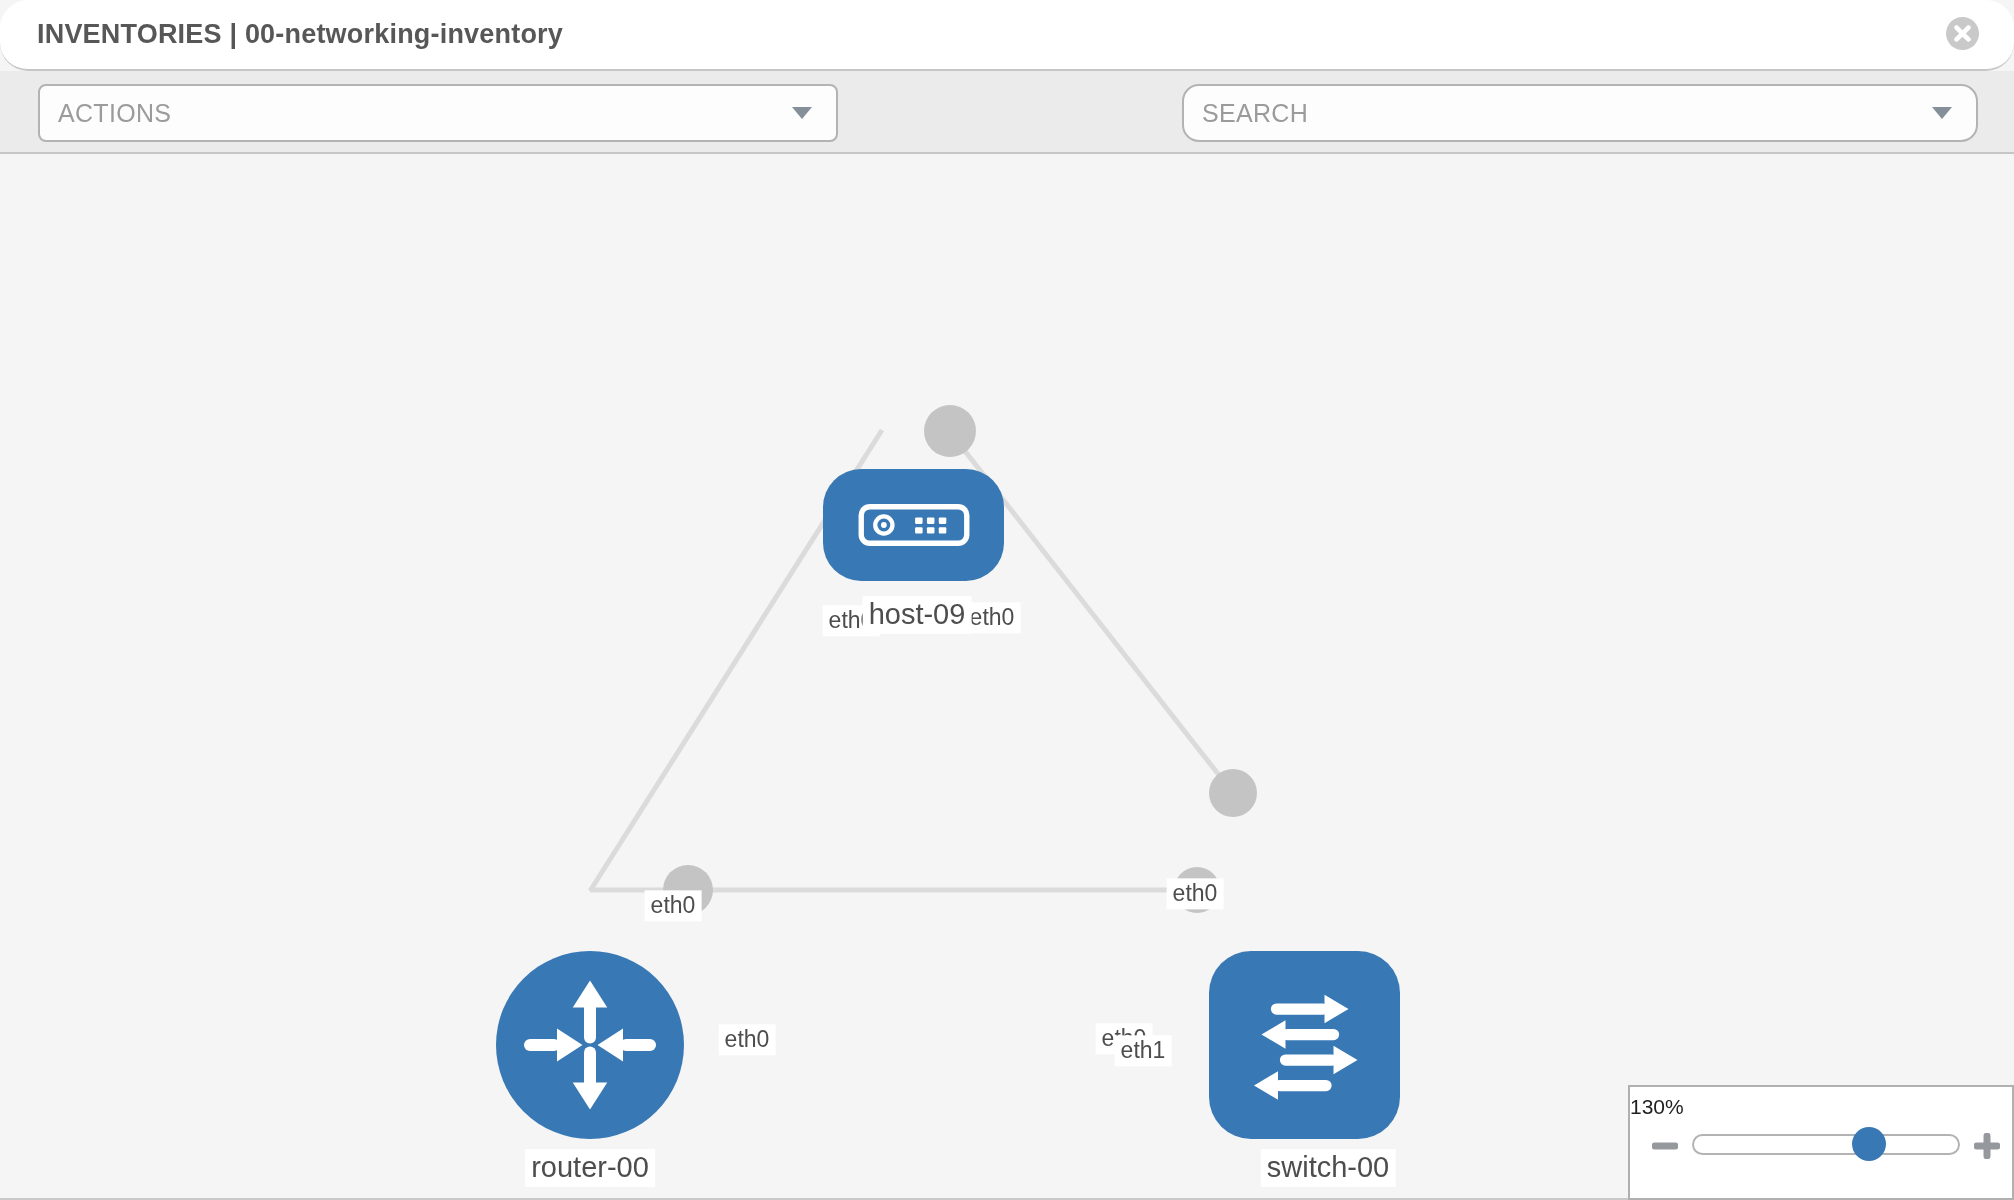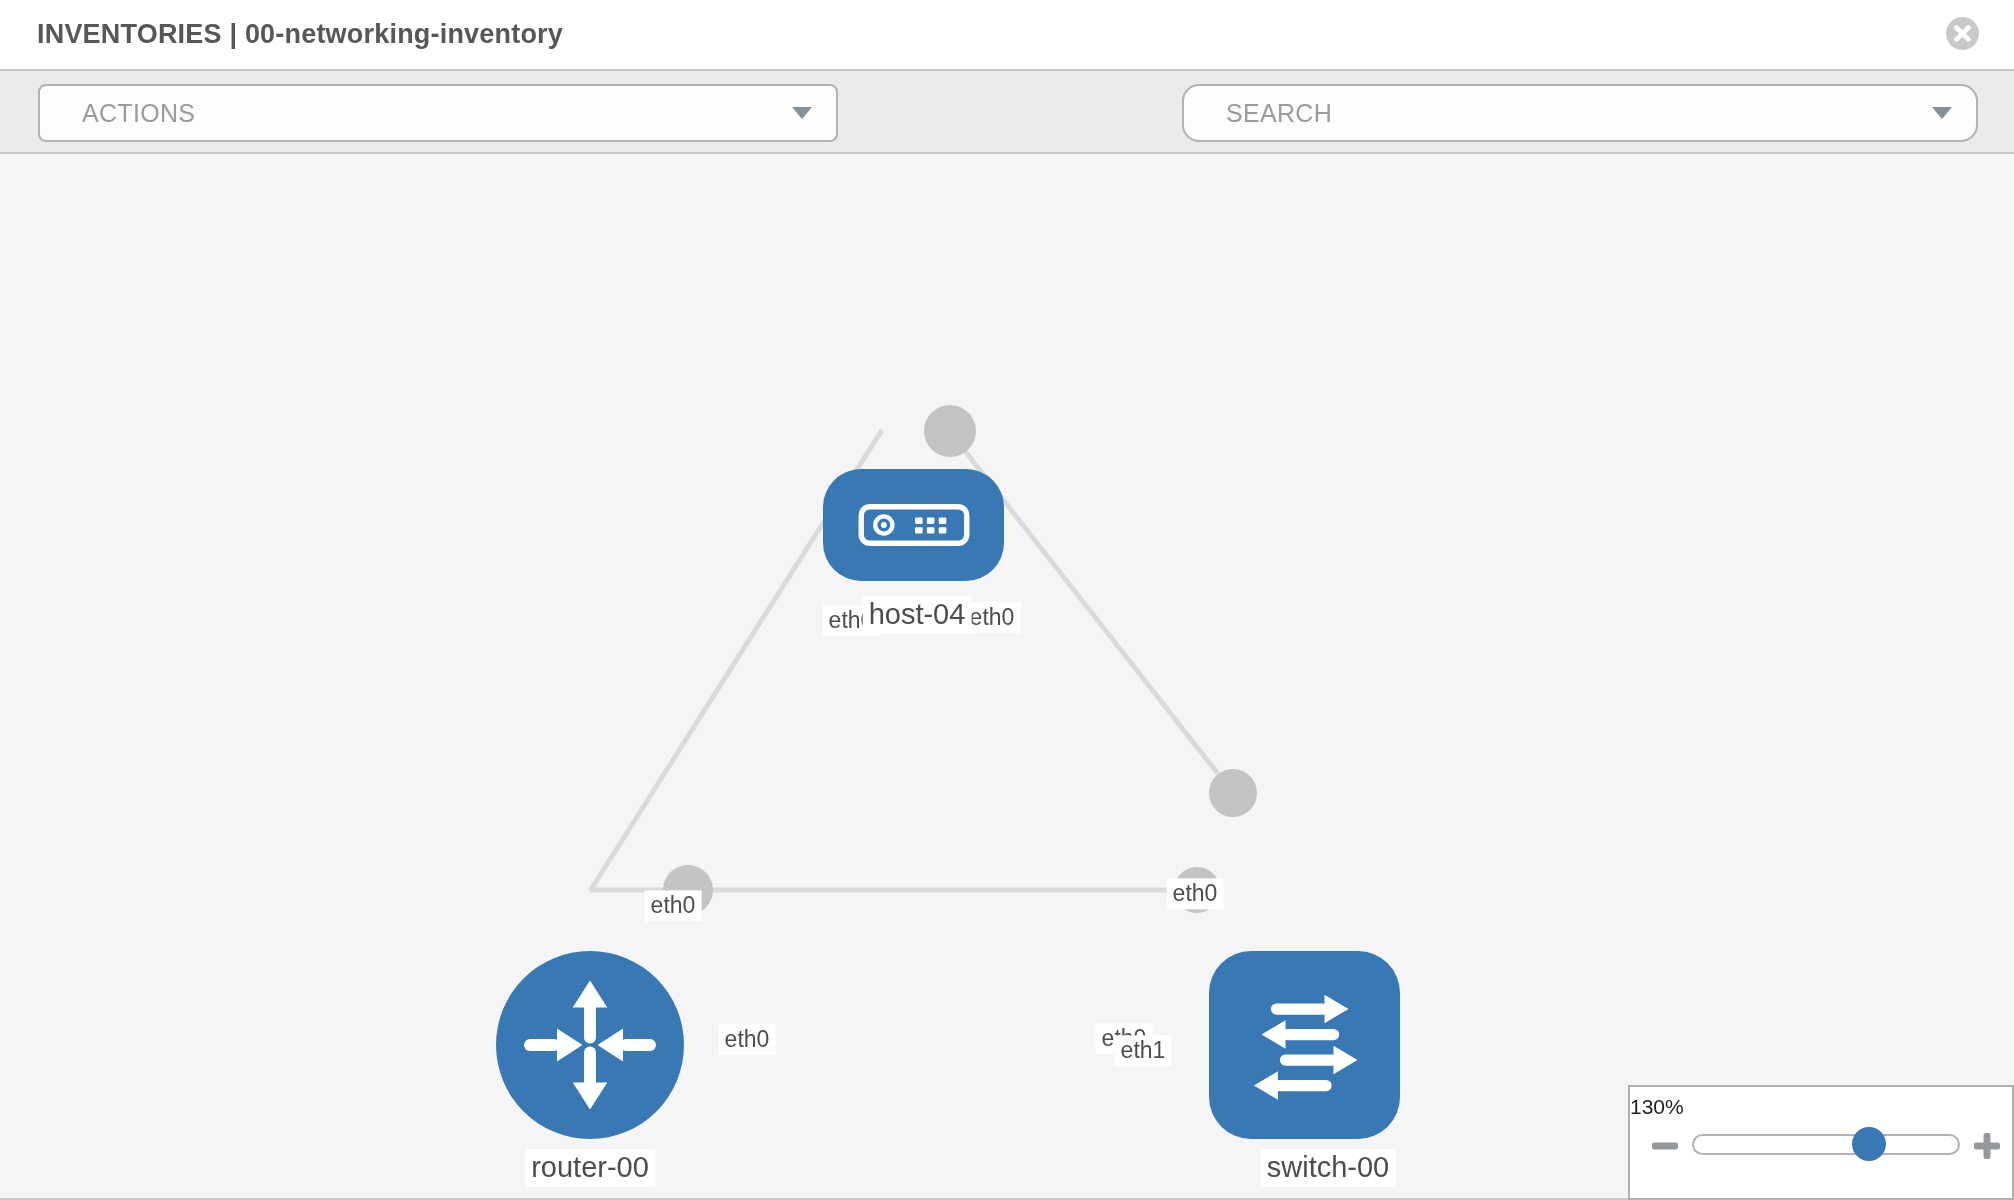--- a/index.html
+++ b/index.html
@@ -6,42 +6,42 @@
   body{
     font-family:"Liberation Sans","DejaVu Sans",sans-serif;
     background:#ffffff;
   }
   #app{
     position:relative;width:2014px;height:1200px;overflow:hidden;background:#f5f5f5;
   }
   
   .header{
     position:absolute;left:0;top:0;width:2014px;height:71px;background:#ffffff;
-    border-bottom:2px solid #c6c6c6;box-sizing:border-box;
+    border-bottom:2px solid #c6c6c6;box-sizing:border-box;border-radius:28px;
   }
   .header-title{
     position:absolute;left:37px;top:0;height:69px;line-height:69px;
     font-size:27px;font-weight:700;color:#575757;letter-spacing:.2px;
   }
   .close-btn{
     position:absolute;left:1946px;top:17px;width:33px;height:33px;border-radius:50%;
     background:#c9c9c9;display:flex;align-items:center;justify-content:center;cursor:pointer;
   }
   
   .toolbar{
     position:absolute;left:0;top:71px;width:2014px;height:83px;background:#ebebeb;
     border-bottom:2px solid #c6c6c6;box-sizing:border-box;
   }
   .select-box{
     position:absolute;top:13px;height:58px;background:#fdfdfd;border:2px solid #b3b3b3;
     border-radius:8px;box-sizing:border-box;display:flex;align-items:center;
     padding:0 24px 0 18px;cursor:pointer;
   }
   .select-box .select-label{
-    font-size:25px;color:#9b9b9b;letter-spacing:.3px;flex:1;margin-left:24px;
+    font-size:25px;color:#9b9b9b;letter-spacing:.3px;flex:1;
   }
   .caret{
     width:0;height:0;border-left:10px solid transparent;border-right:10px solid transparent;
     border-top:12px solid #848f99;
   }
   .tool-icon{
     position:absolute;top:92px;width:42px;height:42px;cursor:pointer;
     display:flex;align-items:center;justify-content:center;
   }
   
@@ -184,21 +184,21 @@
         </g>
         <g fill="#ffffff">
           <polygon points="126,33 126,71 158,52"></polygon>
           <polygon points="74,67 74,105 42,86"></polygon>
           <polygon points="138,101 138,139 170,120"></polygon>
           <polygon points="64,135 64,173 32,154"></polygon>
         </g>
       </svg>
     </div>
 
-    <div class="chip name" style="left:917px;top:461px;">host-04</div>
+    <div class="chip name" style="left:917px;top:461px;">host-09</div>
     <div class="chip name" style="left:590px;top:1014px;text-align:center;">router-00</div>
     <div class="chip name" style="left:1328px;top:1014px;">switch-00</div>
 
     <div class="chip iface" style="left:673px;top:752px;">eth0</div>
     <div class="chip iface" style="left:851px;top:467px;">eth0</div>
     <div class="chip iface" style="left:992px;top:464px;">eth0</div>
     <div class="chip iface" style="left:1195px;top:740px;">eth0</div>
     <div class="chip iface" style="left:747px;top:886px;">eth0</div>
     <div class="chip iface" style="left:1124px;top:885px;">eth0</div>
     <div class="chip iface front" style="left:1143px;top:897px;">eth1</div>

